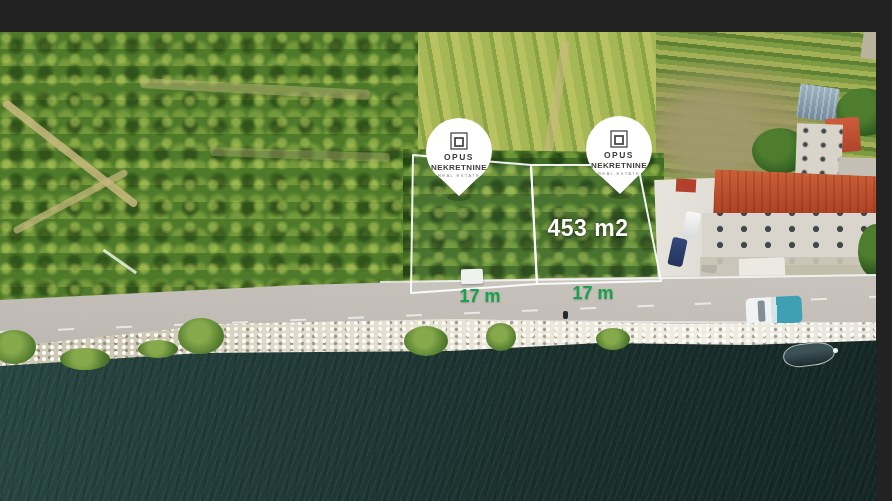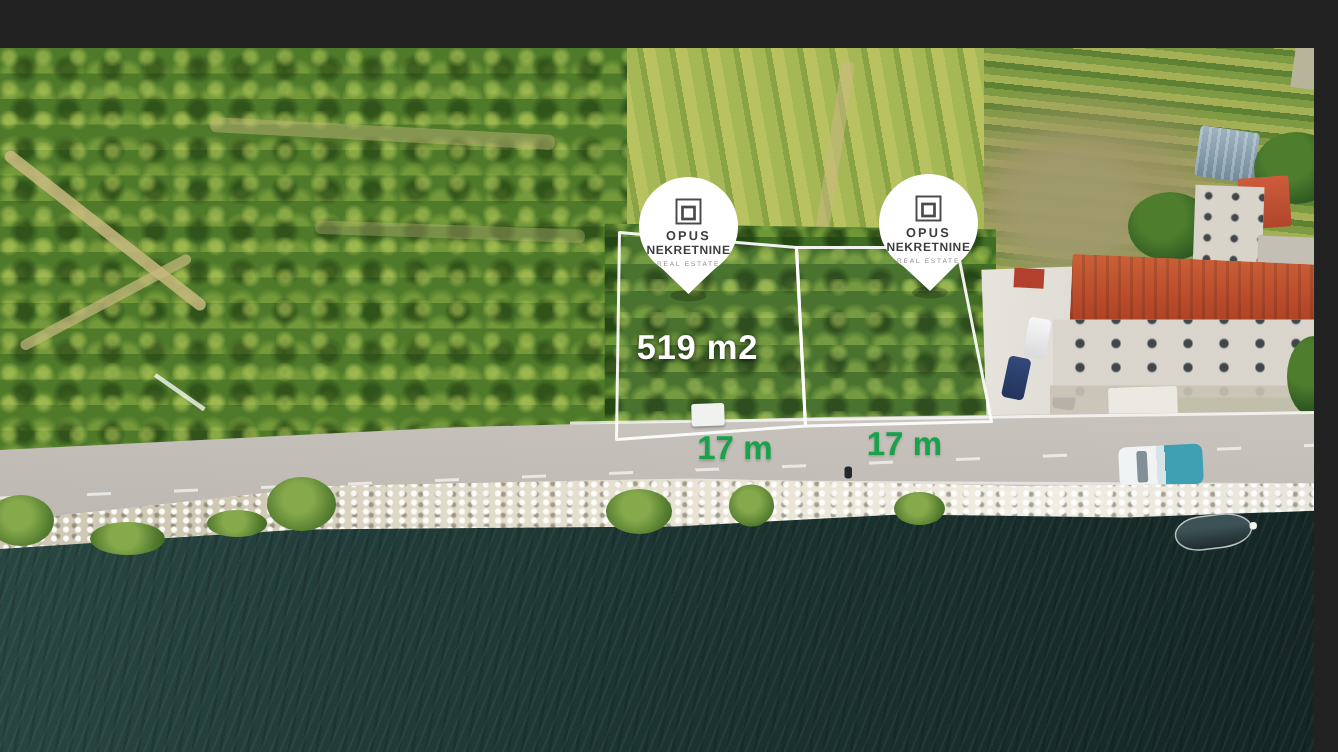--- a/index.html
+++ b/index.html
@@ -142,21 +142,21 @@
   .pin-shape{fill:#ffffff;}
   .pin-logo{fill:none;stroke:#4a4a4a;}
   .pin-text{fill:#3d3d3d;font-family:"Liberation Sans",sans-serif;font-weight:bold;}
   .pin-sub{fill:#8f8f8f;font-family:"Liberation Sans",sans-serif;}
   .boundary{fill:rgba(255,255,255,.05);stroke:#ffffff;stroke-width:2;stroke-linejoin:round;opacity:.92;}
   .label{position:absolute;text-align:center;white-space:nowrap;}
   .area-label{font-size:23px;font-weight:800;color:#ffffff;letter-spacing:.5px;
     text-shadow:0 1px 3px rgba(0,0,0,.65),0 0 6px rgba(0,0,0,.35);}
   .area1{left:415px;top:186px;width:100px;}
   .area2{left:538px;top:183px;width:100px;}
-  .width-label{font-size:22px;font-weight:bold;color:#18a24c;text-shadow:0 1px 2px rgba(0,0,0,.25);text-align:right;}
+  .width-label{font-size:18px;font-weight:bold;color:#18a24c;text-shadow:0 1px 2px rgba(0,0,0,.25);}
   .w1{left:445px;top:254px;width:70px;}
   .w2{left:558px;top:251px;width:70px;}
   .watermark{left:346px;top:231px;font-size:30px;font-weight:400;color:rgba(255,255,255,.42);letter-spacing:.5px;}
 </style>
 </head>
 <body>
 
 <div class="stage">
 
   <div class="abs scrub"></div>
@@ -233,17 +233,17 @@
       <polygon class="pin-shape" points="593,137 645,137 620,162"></polygon>
       <circle class="pin-shape" cx="619" cy="117" r="33"></circle>
       <rect class="pin-logo" x="611" y="99" width="16" height="16" stroke-width="1.3"></rect>
       <rect class="pin-logo" x="615" y="104" width="8" height="8" stroke-width="1.8"></rect>
       <text class="pin-text" x="619" y="126" font-size="8.5" letter-spacing="1.5" text-anchor="middle">OPUS</text>
       <text class="pin-text" x="619" y="135.5" font-size="8" letter-spacing="0.4" text-anchor="middle">NEKRETNINE</text>
       <text class="pin-sub" x="619" y="143" font-size="4.4" letter-spacing="1.2" text-anchor="middle">REAL ESTATE</text>
     </g>
   </svg>
 
-  <div class="label area-label area1">519 m2</div>
+  <div class="label area-label area2">453 m2</div>
   <div class="label width-label w1">17 m</div>
   <div class="label width-label w2">17 m</div>
 
 </div>
 
 </body></html>

